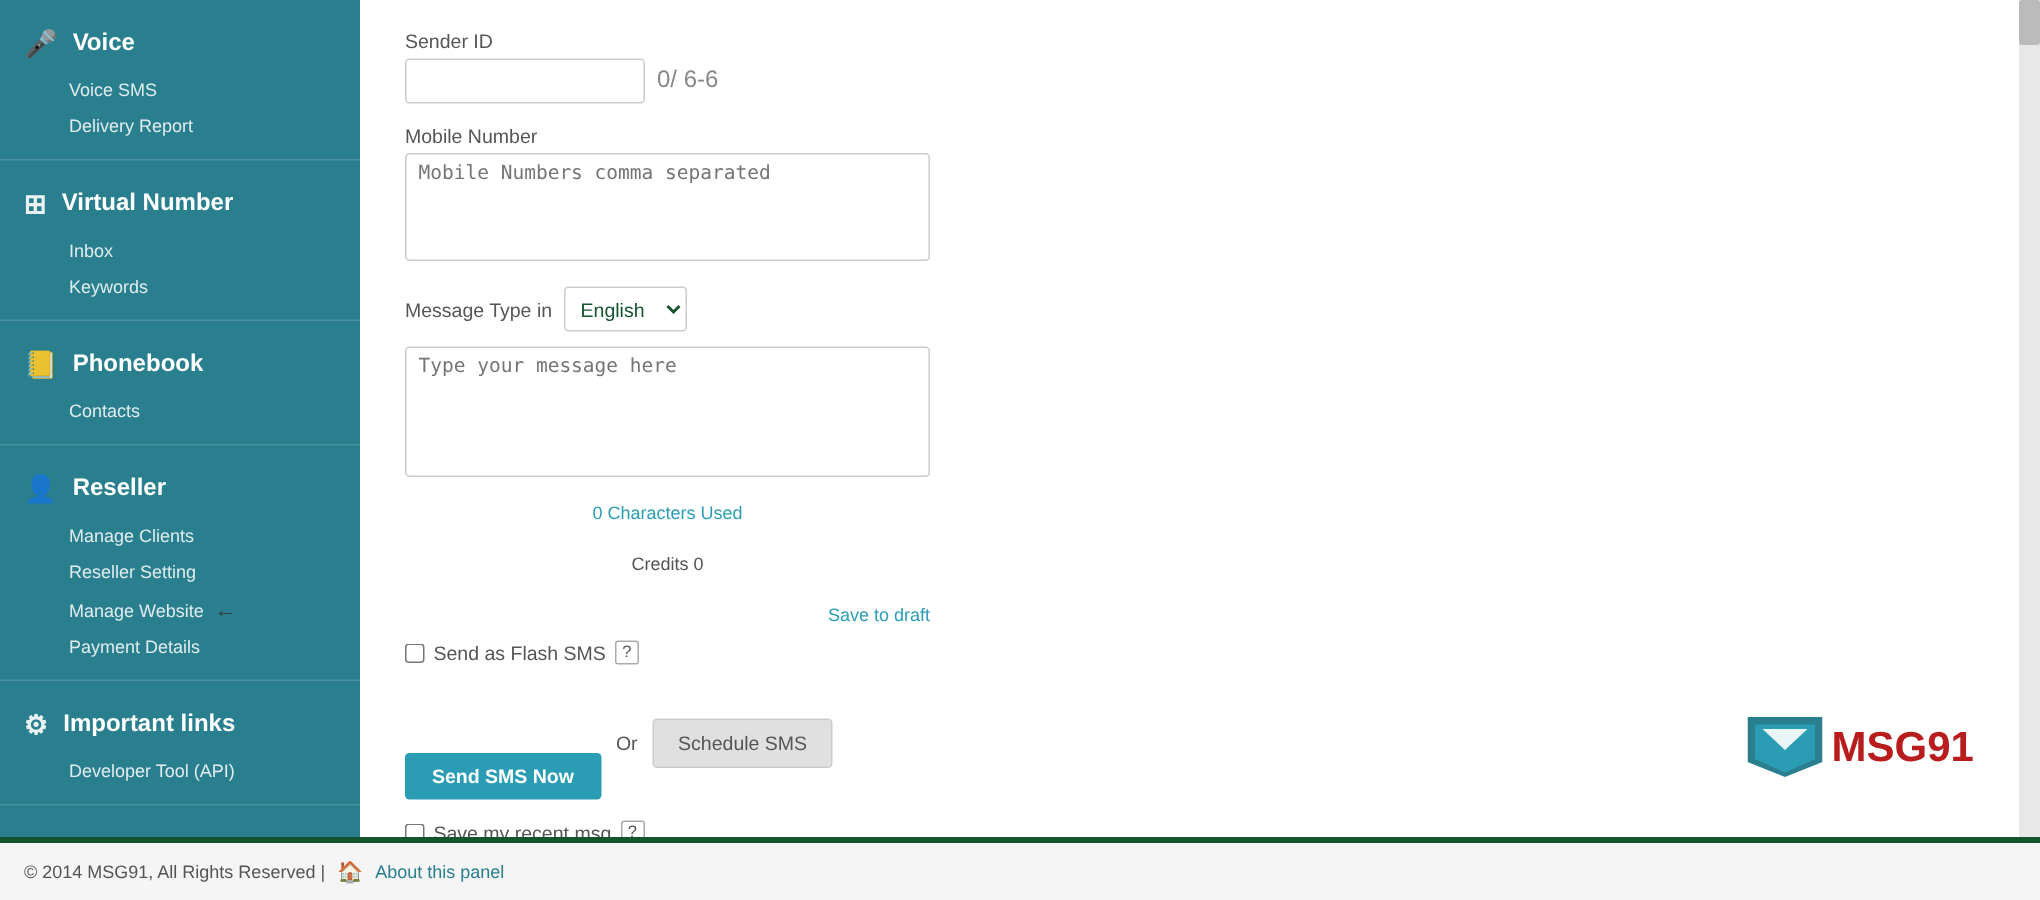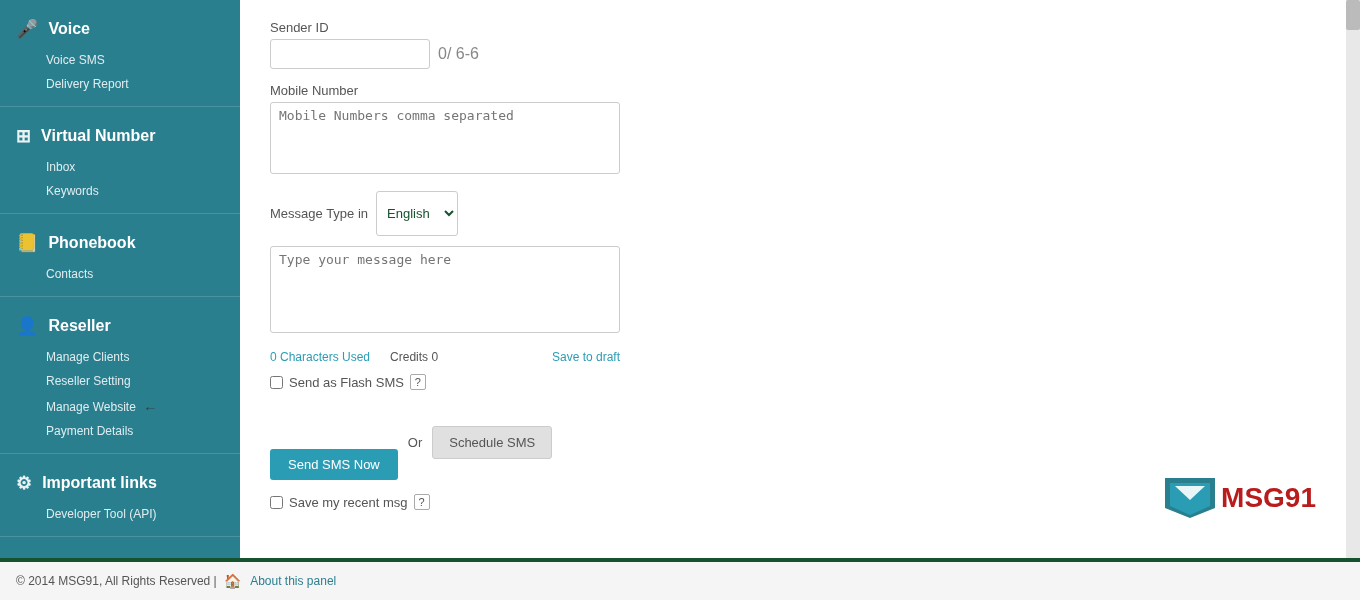--- a/index.html
+++ b/index.html
@@ -59,21 +59,21 @@
     }
     input.form-control { height: 30px; width: 160px; }
     textarea.form-control { resize: none; width: 350px; }
 
     .sender-id-row { display: flex; align-items: center; gap: 8px; }
     .char-count { font-size: 16px; color: #888; }
 
     .message-type-row { display: flex; align-items: center; gap: 8px; margin-bottom: 10px; }
     .message-type-label { font-size: 13px; color: #555; }
 
-    select.form-control { height: 45px; padding: 2px 6px; width: auto; }
+    select.form-control { height: 30px; padding: 2px 6px; width: auto; }
 
     .char-info-row { display: flex; align-items: center; gap: 20px; margin-top: 4px; font-size: 12px; }
     .char-info-row .chars-used { color: #2a9db5; }
     .char-info-row .credits { color: #555; }
     .char-info-row .save-draft { color: #2a9db5; margin-left: auto; cursor: pointer; }
 
     .flash-sms-row { display: flex; align-items: center; gap: 6px; margin-bottom: 14px; font-size: 13px; color: #555; }
     .help-badge {
       display: inline-flex; align-items: center; justify-content: center;
       width: 16px; height: 16px;
@@ -86,21 +86,21 @@
 
     .btn-row { display: flex; align-items: center; gap: 10px; margin-bottom: 14px; }
     .btn-send {
       background: #2a9db5;
       color: #fff;
       border: none;
       border-radius: 3px;
       padding: 8px 18px;
       font-size: 13px;
       cursor: pointer;
-      font-weight: normal;
+      font-weight: bold;
       margin-top: 45px;
     }
     .btn-or { color: #555; font-size: 13px; }
     .btn-schedule {
       background: #e0e0e0;
       color: #555;
       border: 1px solid #ccc;
       border-radius: 3px;
       padding: 8px 16px;
       font-size: 13px;
@@ -243,21 +243,21 @@
       <select class="form-control">
         <option>English</option>
         <option>Unicode</option>
       </select>
     </div>
 
     <div class="form-group">
       <textarea class="form-control" rows="5" style="width: 350px;" placeholder="Type your message here"></textarea>
     </div>
 
-    <div class="char-info-row" style="width:350px;">
+    <div class="char-info-row" style="width:350px;flex-direction:column;">
       <span class="chars-used">0 Characters Used</span>
       <span class="credits">Credits 0</span>
       <span class="save-draft">Save to draft</span>
     </div>
 
     <div class="flash-sms-row" style="margin-top:10px;">
       <input type="checkbox" style="">
       <span>Send as Flash SMS</span>
       <span class="help-badge">?</span>
     </div>

